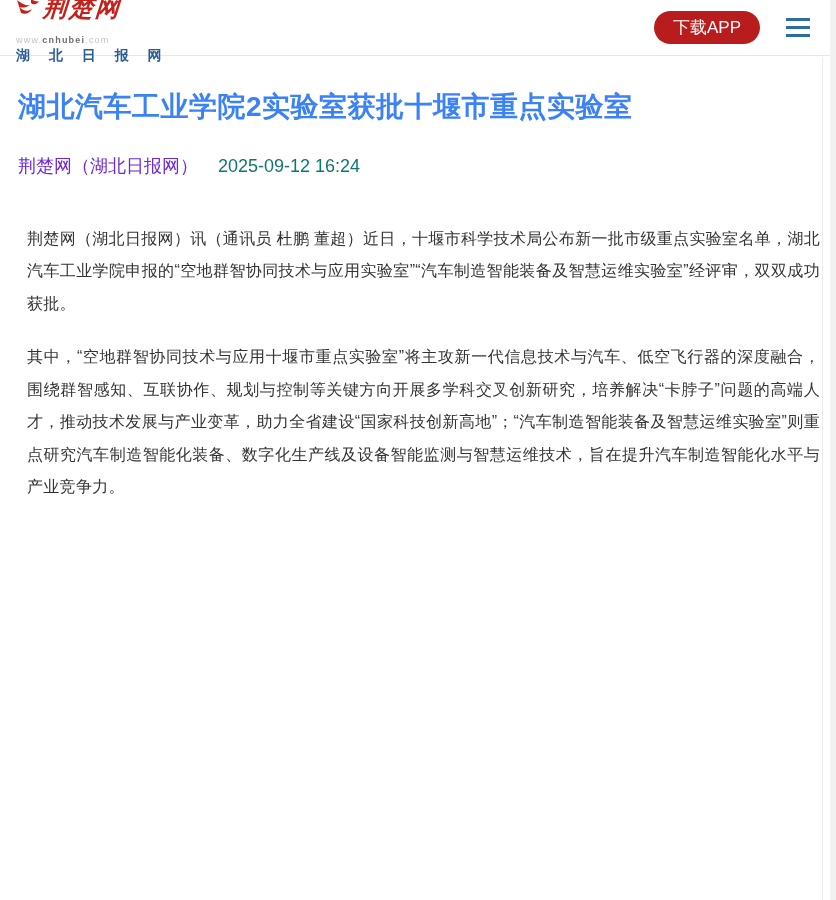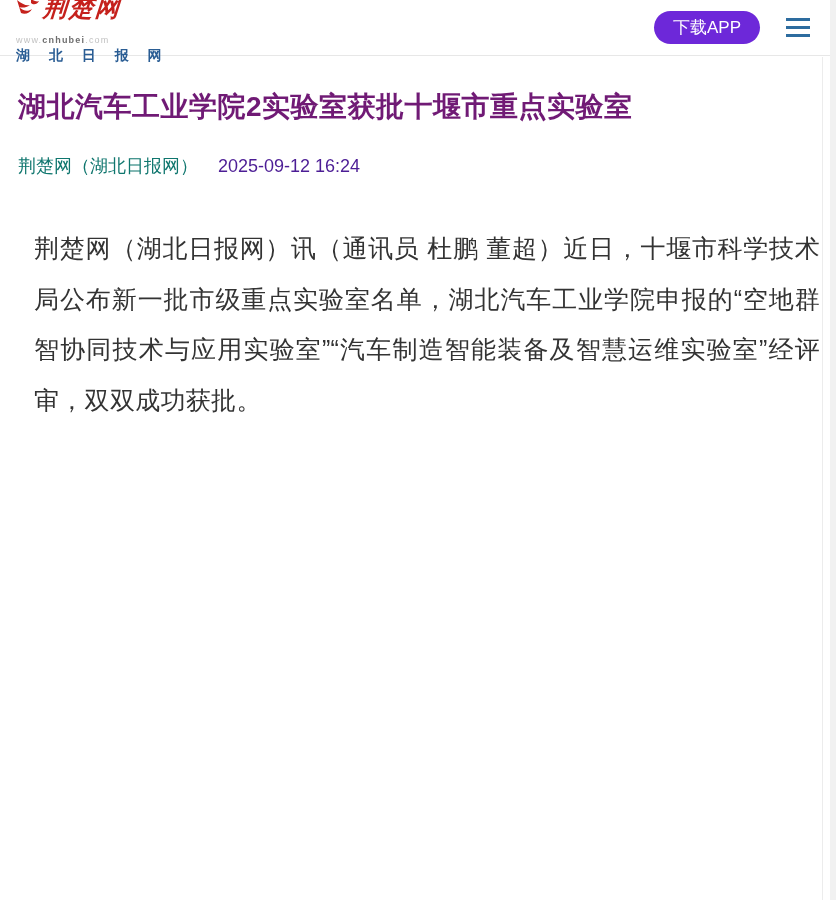--- a/index.html
+++ b/index.html
@@ -38,42 +38,42 @@
   }
   .logo-url { font-size:9px; letter-spacing:1.2px; color:#c2c2c2; margin-top:16px; }
   .logo-url .domain { color:#6e6e6e; font-weight:bold; }
   .logo-sub {
     font-size:14px; font-weight:bold; color:#2a5d94;
     letter-spacing:7.5px; margin-top:3px; white-space:nowrap;
   }
 
   .header-right { display:flex; align-items:center; gap:24px; }
   .download-btn {
-    background:#6d28d9; color:#ffffff;
+    background:#b91c1c; color:#ffffff;
     font-size:17px; font-family:"Liberation Sans", sans-serif;
     border:none; border-radius:17px;
     padding:8px 19px; line-height:1; cursor:pointer;
   }
   .menu-icon { display:flex; flex-direction:column; gap:5px; cursor:pointer; padding:2px; }
   .menu-icon span { display:block; width:24px; height:3px; background:#2d6c9f; }
 
   
   .article { padding:33px 16px 40px 18px; }
   .article-title {
     margin:0 0 31px 0;
-    font-size:28px; font-weight:bold; color:#701a75;
+    font-size:28px; font-weight:bold; color:#3b82f6;
     line-height:1.3; letter-spacing:0.5px;
   }
   .article-meta { margin:0 0 45px 0; font-size:18px; line-height:1.2; }
-  .article-source { color:#0f766e;text-align:center; }
-  .article-date { color:#4c1d95; margin-left:15px; }
+  .article-source { color:#6d28d9;text-align:center; }
+  .article-date { color:#0f766e; margin-left:15px; }
 
   .article-body p {
-    margin:0 0 21px 16px;
-    font-size:25px; line-height:2.03; color:#333333;
+    margin:0 0 21px 9px;
+    font-size:16px; line-height:2.03; color:#333333;
     text-align:justify; text-justify:inter-ideograph;
     letter-spacing:0.3px;
   }
   .article-body p:last-child { margin-bottom:0; }
 </style>
 </head>
 <body>
 
 <div class="site-header">
   <div class="logo">
@@ -103,17 +103,18 @@
 <div class="article">
   <h1 class="article-title">湖北汽车工业学院2实验室获批十堰市重点实验室</h1>
 
   <div class="article-meta">
     <span class="article-source">荆楚网（湖北日报网）</span>
     <span class="article-date">2025-09-12 16:24</span>
   </div>
 
   <div class="article-body">
     <p>荆楚网（湖北日报网）讯（通讯员 杜鹏 董超）近日，十堰市科学技术局公布新一批市级重点实验室名单，湖北汽车工业学院申报的“空地群智协同技术与应用实验室”“汽车制造智能装备及智慧运维实验室”经评审，双双成功获批。</p>
+    <p>其中，“空地群智协同技术与应用十堰市重点实验室”将主攻新一代信息技术与汽车、低空飞行器的深度融合，围绕群智感知、互联协作、规划与控制等关键方向开展多学科交叉创新研究，培养解决“卡脖子”问题的高端人才，推动技术发展与产业变革，助力全省建设“国家科技创新高地”；“汽车制造智能装备及智慧运维实验室”则重点研究汽车制造智能化装备、数字化生产线及设备智能监测与智慧运维技术，旨在提升汽车制造智能化水平与产业竞争力。</p>
   </div>
 </div>
 
 <div class="content-edge"></div>
 <div class="scrollbar-strip"></div>
 
 </body></html>

